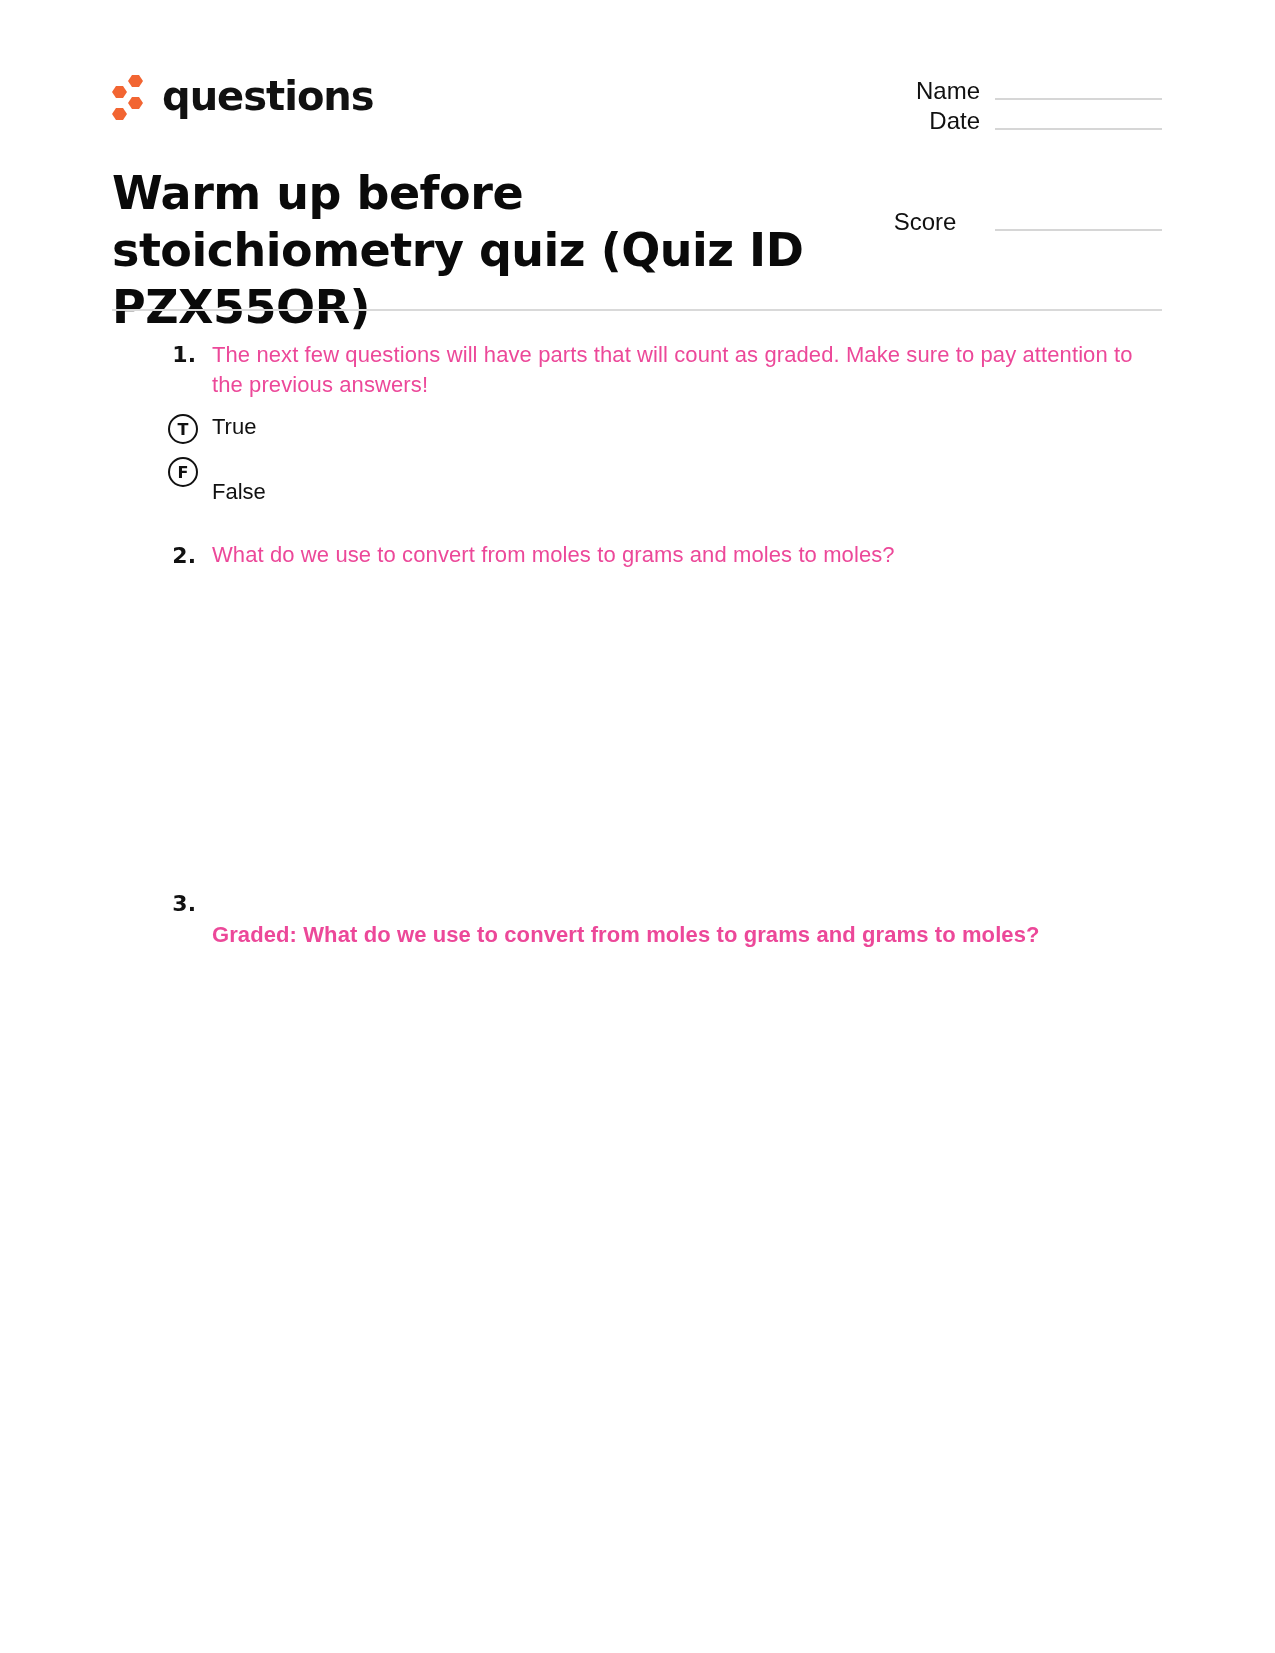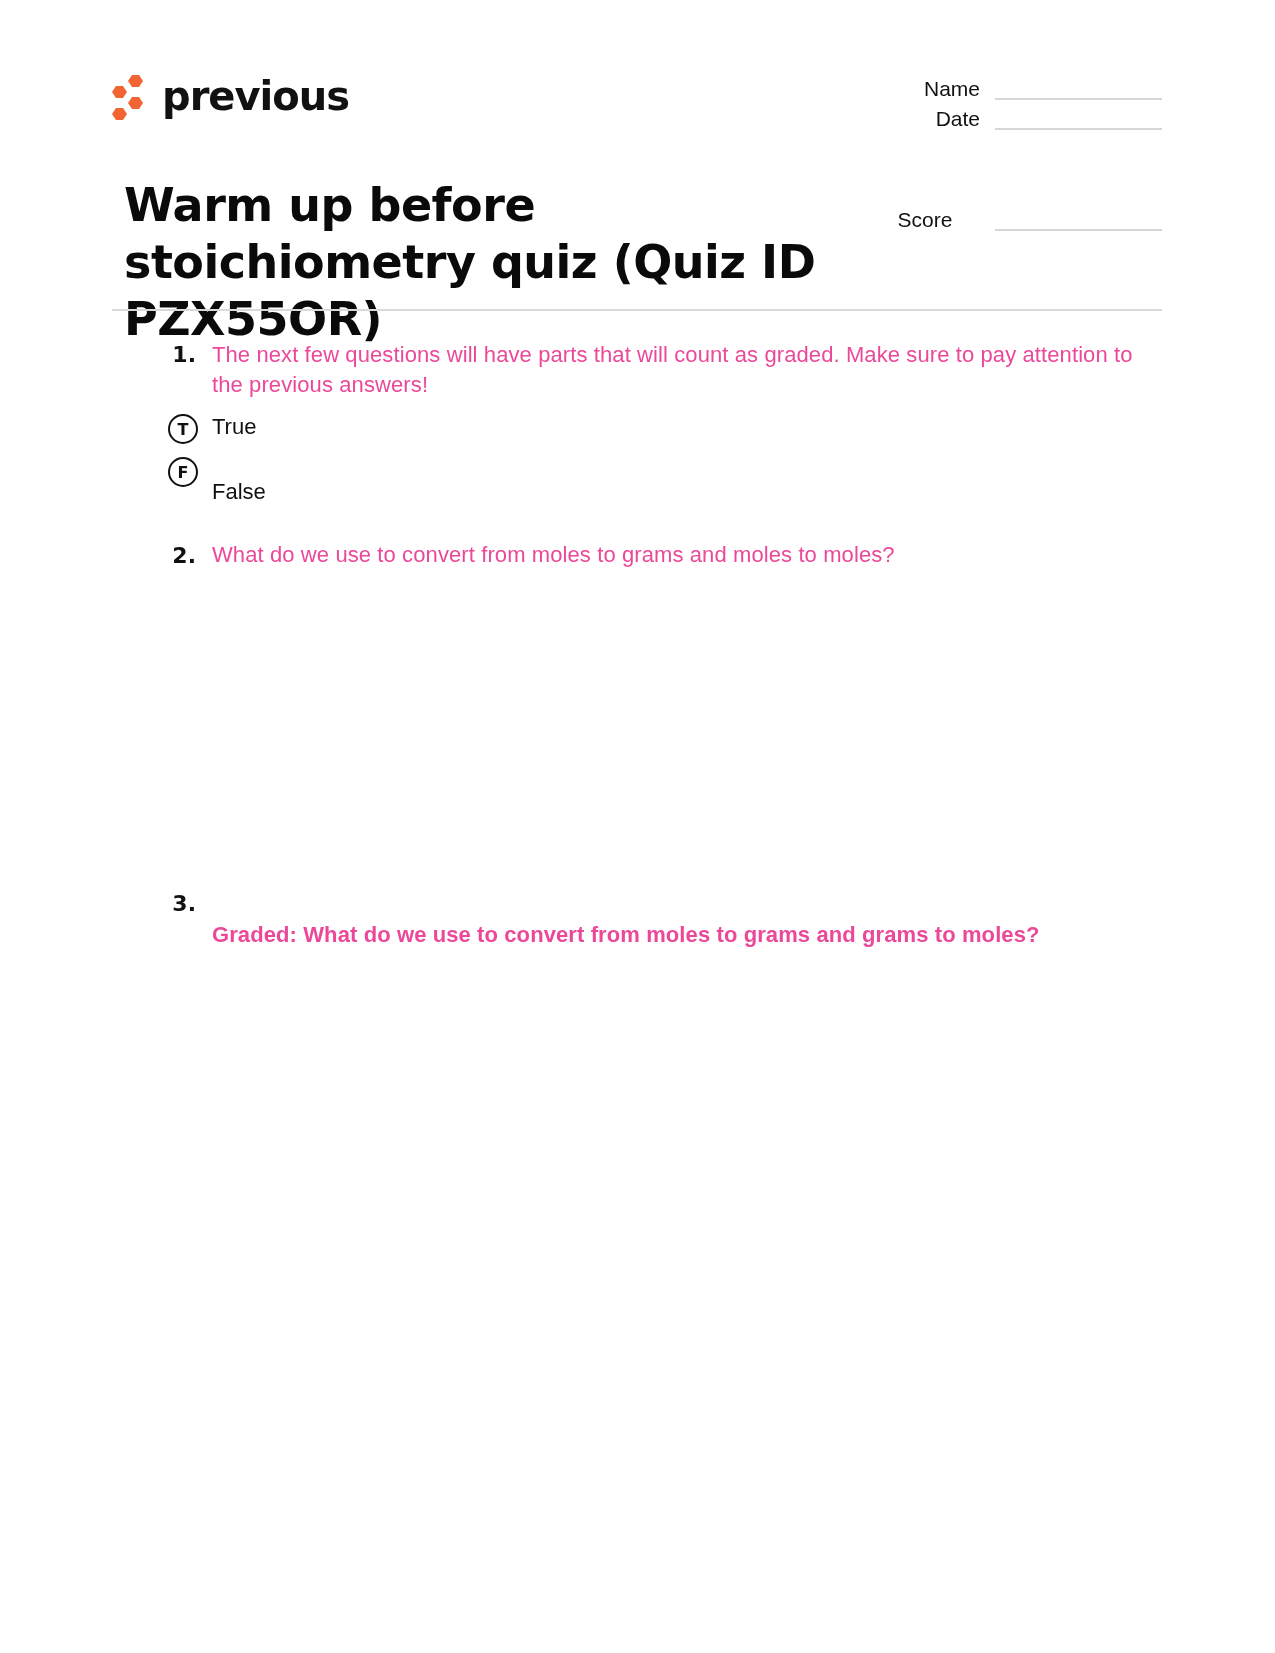--- a/index.html
+++ b/index.html
@@ -1,40 +1,40 @@
 <!DOCTYPE html>
 <html><head>
 <meta charset="utf-8">
 <style>
   html, body { margin:0; padding:0; background:#ffffff; }
   body { width:1275px; height:1653px; position:relative; overflow:hidden; font-family:"Liberation Sans", sans-serif; color:#111; }
   .abs { position:absolute; }
   .logo-icon { left:112px; top:73px; width:40px; height:50px; }
   .logo-text { left:162px; top:72px; font-family:"DejaVu Sans", sans-serif; font-size:40px; font-weight:bold; letter-spacing:-1px; color:#111; line-height:48px; }
-  .title { left:112px; top:165px; width:760px; font-family:"DejaVu Sans", sans-serif; font-weight:bold; font-size:46px; line-height:57px; letter-spacing:-0.5px; color:#0a0a0a; margin:12px; }
-  .field-label { font-size:21px; text-align:right; width:110px; left:870px; color:#111; }
+  .title { left:112px; top:165px; width:760px; font-family:"DejaVu Sans", sans-serif; font-weight:bold; font-size:46px; line-height:57px; letter-spacing:-0.5px; color:#0a0a0a; margin:0; }
+  .field-label { font-size:24px; text-align:right; width:110px; left:870px; color:#111; }
   .field-line { left:995px; width:167px; height:0; border-top:2px solid #d6d6d6; }
   .divider { left:112px; top:309px; width:1050px; height:0; border-top:2px solid #d9d9d9; }
   .qnum { font-family:"DejaVu Sans", sans-serif; font-weight:bold; font-size:22px; width:60px; text-align:right; left:136px; }
   .qtext { left:212px; width:940px; font-size:22px; line-height:30px; color:#ec4899; letter-spacing:0.1px; }
   .opt-circle { width:30px; height:30px; border:2px solid #111; border-radius:50%; box-sizing:border-box; display:flex; align-items:center; justify-content:center; font-family:"DejaVu Sans", sans-serif; font-weight:bold; font-size:16px; left:168px; }
   .opt-text { left:212px; font-size:22px; }
 </style>
 </head>
 <body>
 
 <div class="abs logo-icon">
   <svg width="40" height="50" viewBox="0 0 40 50" xmlns="http://www.w3.org/2000/svg">
     <polygon fill="#F26532" points="20,2 27,2 31,8 27,14 20,14 16,8"></polygon>
     <polygon fill="#F26532" points="4,13 11,13 15,19 11,25 4,25 0,19"></polygon>
     <polygon fill="#F26532" points="20,24 27,24 31,30 27,36 20,36 16,30"></polygon>
     <polygon fill="#F26532" points="4,35 11,35 15,41 11,47 4,47 0,41"></polygon>
   </svg>
 </div>
-<div class="abs logo-text">previous</div>
+<div class="abs logo-text">questions</div>
 
 <h1 class="abs title">Warm up before stoichiometry quiz (Quiz ID PZX55OR)</h1>
 
 <div class="abs field-label" style="top:77px;">Name</div>
 <div class="abs field-line" style="top:98px;"></div>
 <div class="abs field-label" style="top:107px;">Date</div>
 <div class="abs field-line" style="top:128px;"></div>
 <div class="abs field-label" style="top:208px;text-align:center;">Score</div>
 <div class="abs field-line" style="top:229px;"></div>
 

